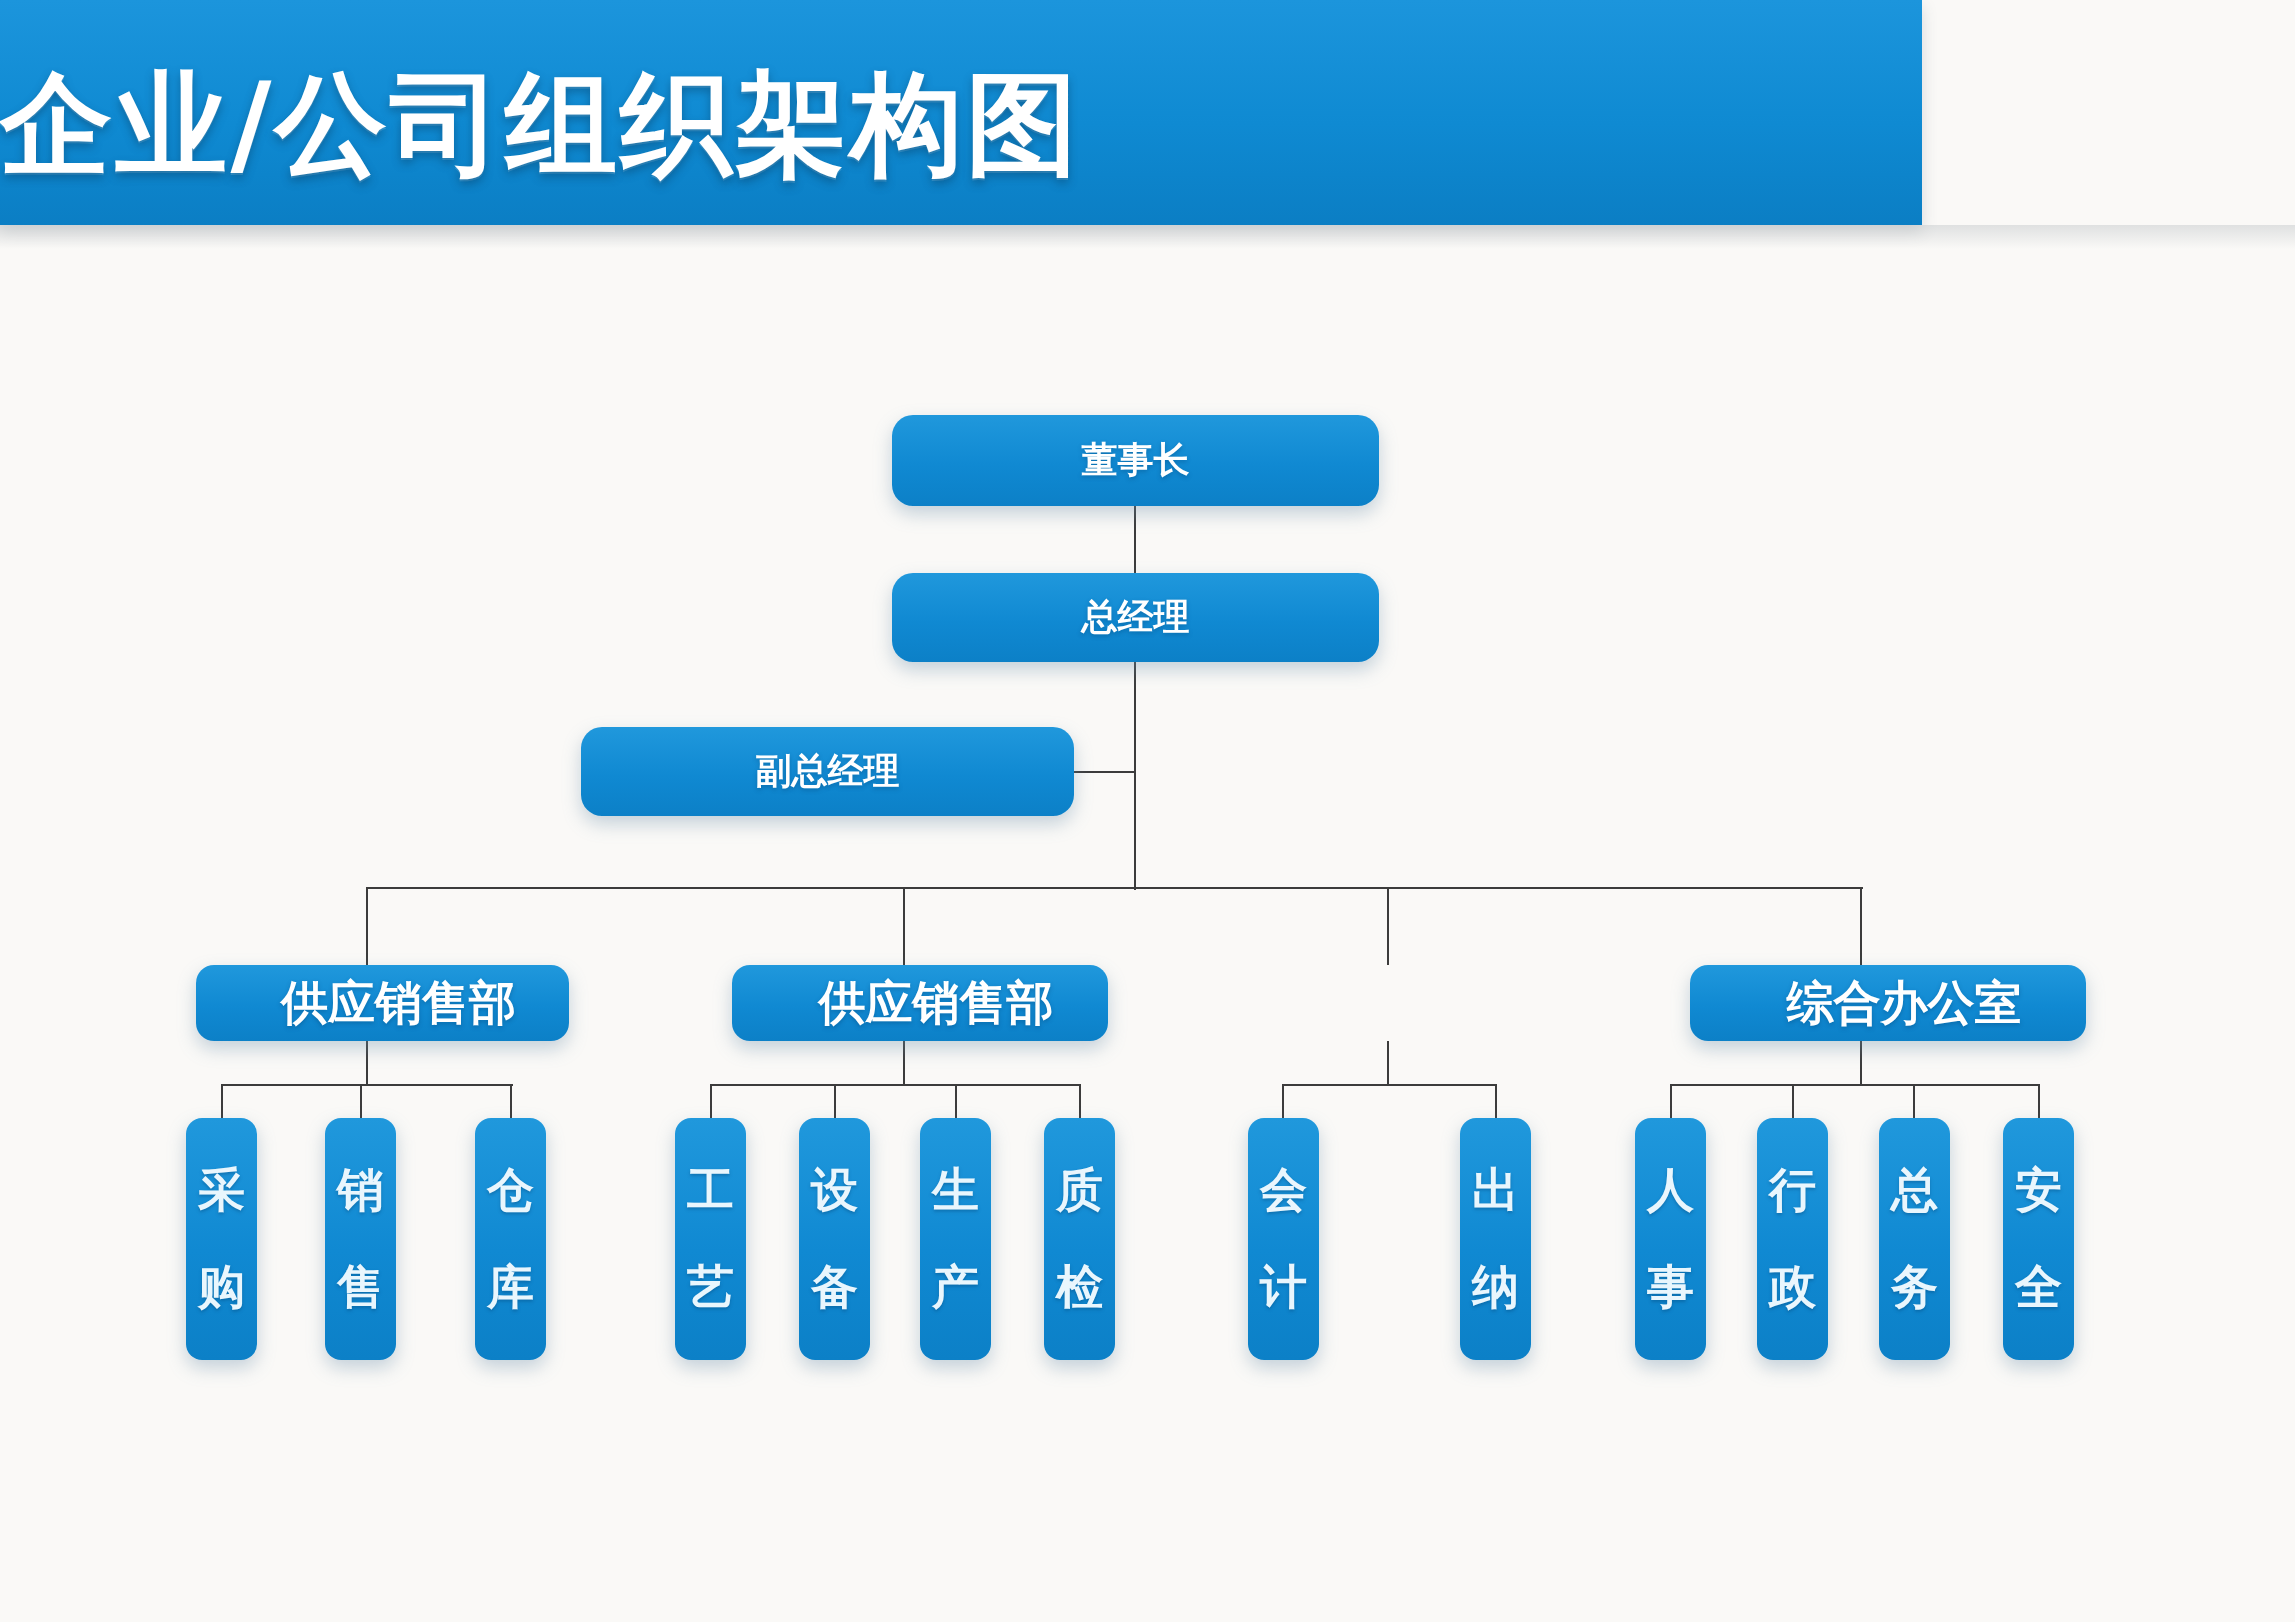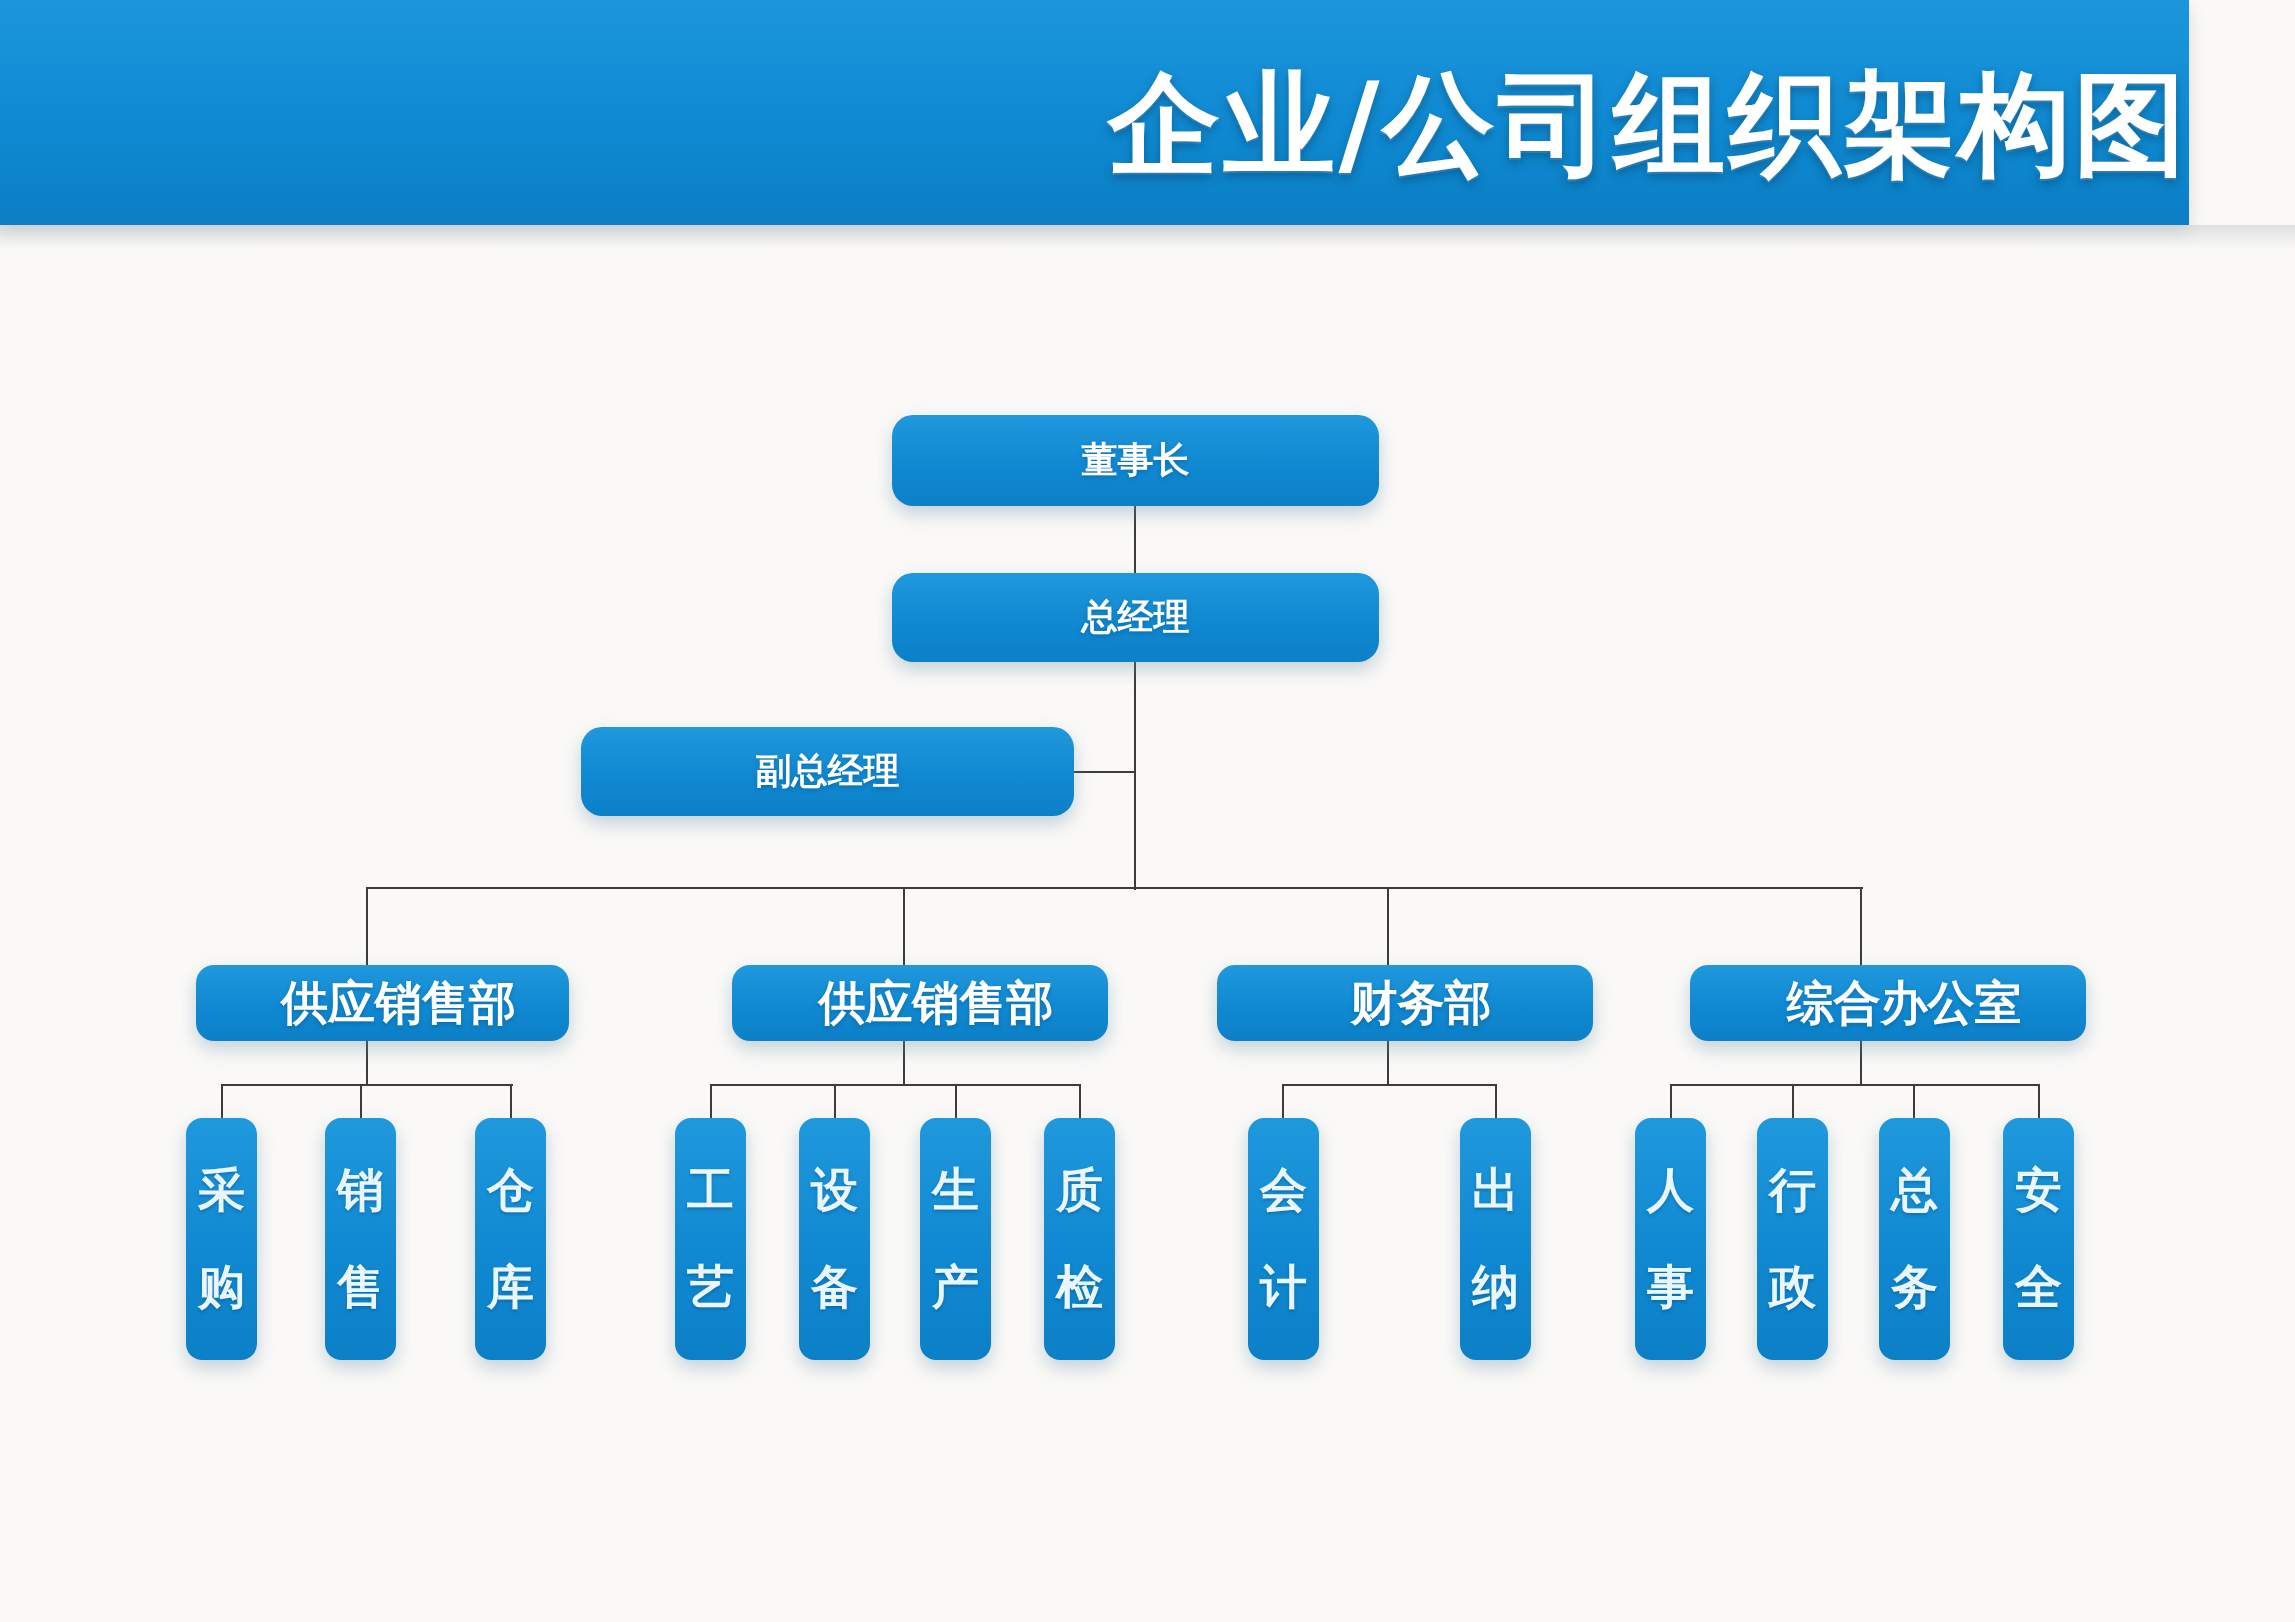--- a/index.html
+++ b/index.html
@@ -16,24 +16,24 @@
   }
   html,body{margin:0;padding:0;}
   body{
     width:2295px;height:1622px;
     background:var(--background);
     font-family:"DejaVu Sans",sans-serif;
     overflow:hidden;
   }
   .canvas{position:relative;width:2295px;height:1622px;background:var(--background);}
   .banner{
-    position:absolute;left:0;top:0;width:2189px;height:225px;
+    position:absolute;left:0;top:0;width:1922px;height:225px;
     background:linear-gradient(180deg,var(--banner-blue-light) 0%,var(--banner-blue) 55%,#0b7ec4 100%);
     box-shadow:0 6.5px 14.6px rgba(60,80,95,.18);
-    display:flex;align-items:center;justify-content:flex-end;
+    display:flex;align-items:center;justify-content:flex-start;
   }
   .banner-fade{
     position:absolute;left:0;top:225px;width:2295px;height:24px;
     background:linear-gradient(180deg,rgba(190,195,198,.45),rgba(250,249,247,0));
   }
   .title{
     color:var(--title-text);
     font-size:112px;font-weight:800;letter-spacing:3.2px;
     padding-top:26px;
     text-shadow:0 4.9px 9.7px rgba(6,58,96,.45),0 1.6px 0 rgba(255,255,255,.18);
@@ -117,23 +117,20 @@
   <div class="node lvl1" style="left:892px;top:573px;width:487px;height:89px">
     <span>总经理</span>
   </div>
 
   <div class="node dept" style="left:196px;top:965px;width:341px;height:76px">
     <span>供应销售部</span>
   </div>
   <div class="node dept" style="left:732px;top:965px;width:344px;height:76px">
     <span>供应销售部</span>
   </div>
-  <div class="node dept" style="left:1217px;top:965px;width:344px;height:76px">
-    <span>财务部</span>
-  </div>
   <div class="node dept" style="left:1690px;top:965px;width:364px;height:76px">
     <span>综合办公室</span>
   </div>
 
   <div class="node child" style="left:186px;top:1118px;width:71px;height:242px">
     <span class="vtext">
         <span>采</span>
         <span>购</span>
       </span>
   </div>

